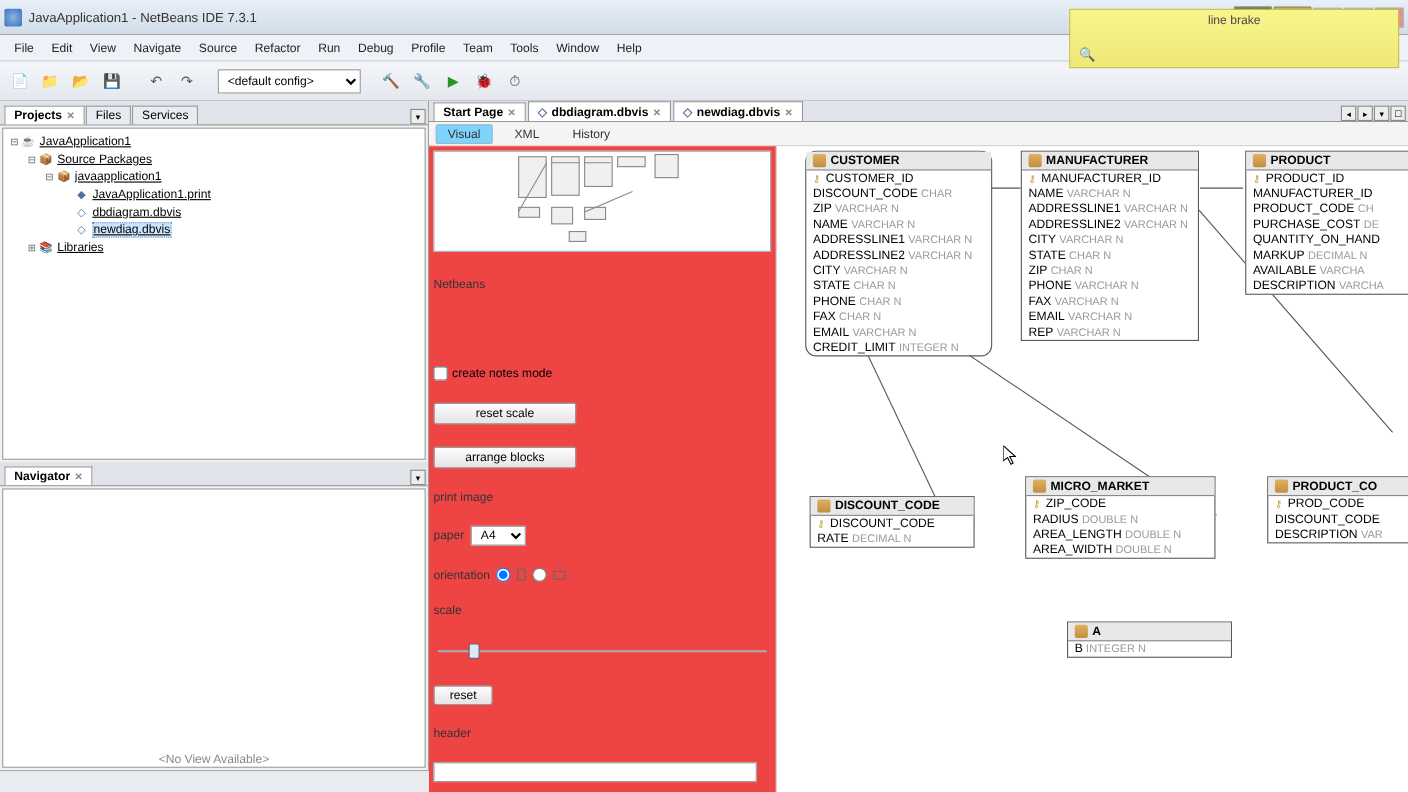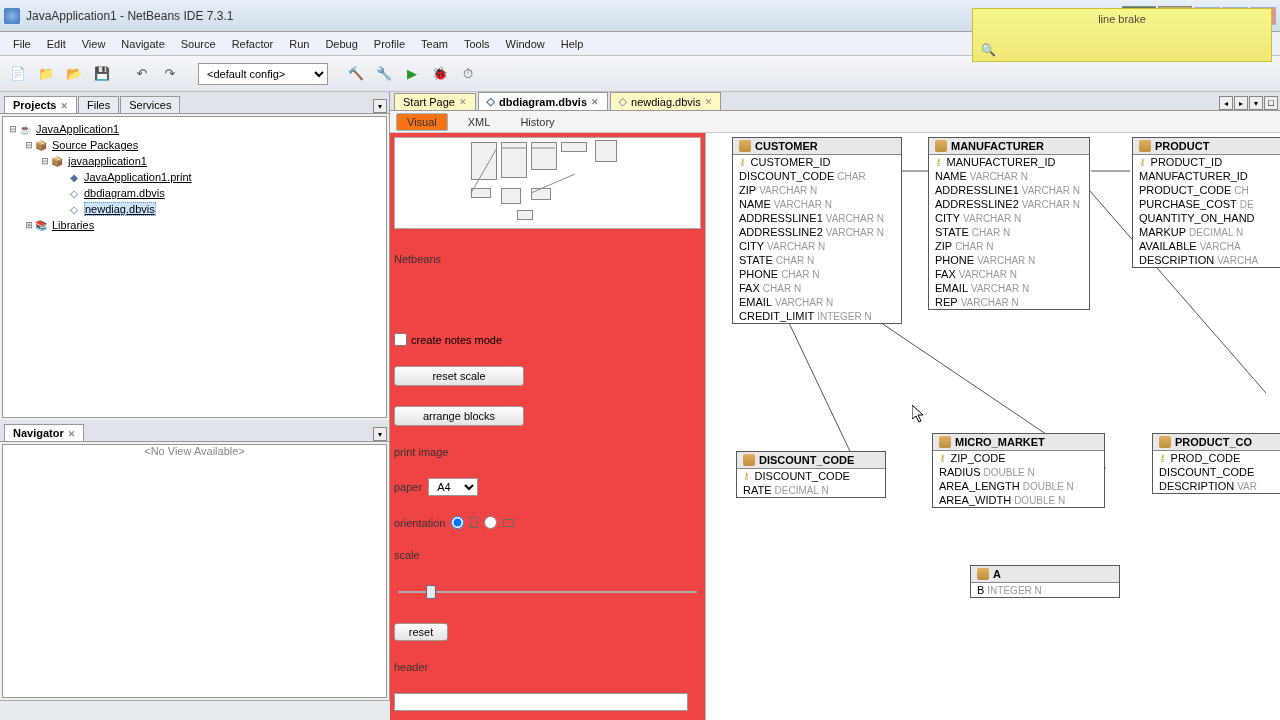--- a/index.html
+++ b/index.html
@@ -44,32 +44,32 @@
   .tree-toggle { width:12px; text-align:center; color:#666; font-size:9px; }
   .tree-icon { width:14px; height:14px; margin-right:3px; display:inline-flex; align-items:center; justify-content:center; font-size:10px; }
   .tree-icon.proj { color:#c08030; }
   .tree-icon.pkg { color:#c08030; }
   .tree-icon.file { color:#5070a0; }
   .tree-label { white-space:nowrap;text-decoration:underline; }
   .tree-label.sel { background:#cde4ff; border:1px dotted #6699cc; }
   
   .nav-panel { height: 280px; display:flex; flex-direction:column; }
   .nav-header { height:22px; display:flex; align-items:flex-end; background:#e0e4ea; border-bottom:1px solid #999; padding-left:4px; }
-  .nav-body { flex:1; background:#fff; border:1px solid #999; margin:2px; display:flex; align-items:flex-start; justify-content:center; color:#888; }
+  .nav-body { flex:1; background:#fff; border:1px solid #999; margin:2px; display:flex; align-items:flex-end; justify-content:center; color:#888; }
   
   
   .editor-col { flex:1; display:flex; flex-direction:column; position:relative; }
   .editor-tabs { height:22px; display:flex; align-items:flex-end; background:#e0e4ea; border-bottom:1px solid #999; padding-left:4px; }
-  .editor-tab { padding:2px 8px; background:#fef9c3; border:1px solid #999; border-bottom:none; margin-right:2px; display:flex; align-items:center; gap:4px; }
+  .editor-tab { padding:2px 8px; background:#ffffff; border:1px solid #999; border-bottom:none; margin-right:2px; display:flex; align-items:center; gap:4px;font-weight:bold; }
   .editor-tab.active { background:#fff; font-weight:bold; }
   .editor-tab .x { color:#888; font-size:9px; }
   
   .sub-tabs { height:22px; display:flex; align-items:center; padding:2px 6px; gap:10px; background:#f4f4f4; border-bottom:1px solid #ccc; }
   .sub-tab { padding:2px 10px; color:#333; }
-  .sub-tab.active { background:#f97316; border:1px solid #98b8d0; border-radius:2px; }
+  .sub-tab.active { background:#7dd3fc; border:1px solid #98b8d0; border-radius:2px; }
   
   .editor-body { flex:1; display:flex; }
   
   
   .options-panel { width: 316px; background:#ef4444; border-right:1px solid #bbb; padding:4px; display:flex; flex-direction:column; gap:20px; font-size:11px; }
   .minimap { height:92px; background:#fff; border:1px solid #aaa; margin-bottom:4px; position:relative; }
   .minimap .mm-box { position:absolute; border:1px solid #888; background:#f0f0f0; }
   .options-panel label { display:flex; align-items:center; gap:4px; }
   .options-panel button { background:linear-gradient(#fdfdfd,#e4e4e4); border:1px solid #999; border-radius:3px; padding:3px 10px; font-size:11px; width:130px; }
   .options-panel button.small { width:auto; padding:2px 10px; }
@@ -315,21 +315,21 @@
             <line x1="180" y1="38" x2="222" y2="38"></line>
             <line x1="180" y1="54" x2="28" y2="87"></line>
             <line x1="27" y1="72" x2="160" y2="352"></line>
             <line x1="27" y1="90" x2="374" y2="324"></line>
             <line x1="385" y1="38" x2="424" y2="38"></line>
             <line x1="384" y1="58" x2="560" y2="260"></line>
             <line x1="168" y1="352" x2="180" y2="344"></line>
             <line x1="376" y1="335" x2="400" y2="335"></line>
           </svg>
 
-          <div class="table-box" id="tbl-customer" style="left:26px; top:4px; width:170px;">
+          <div class="table-box" id="tbl-customer" style="left:26px; top:4px; width:170px;border-radius:10px;">
             <div class="tb-header">
                 <span class="tbl-icon"></span>
                 <span>CUSTOMER</span>
               </div>
             <div class="tb-body">
                 <div class="tb-row">
                   <span class="key-icon">⚷</span>
                   <span class="col-name">CUSTOMER_ID</span> 
                   <span class="col-type"></span>
                 </div>

